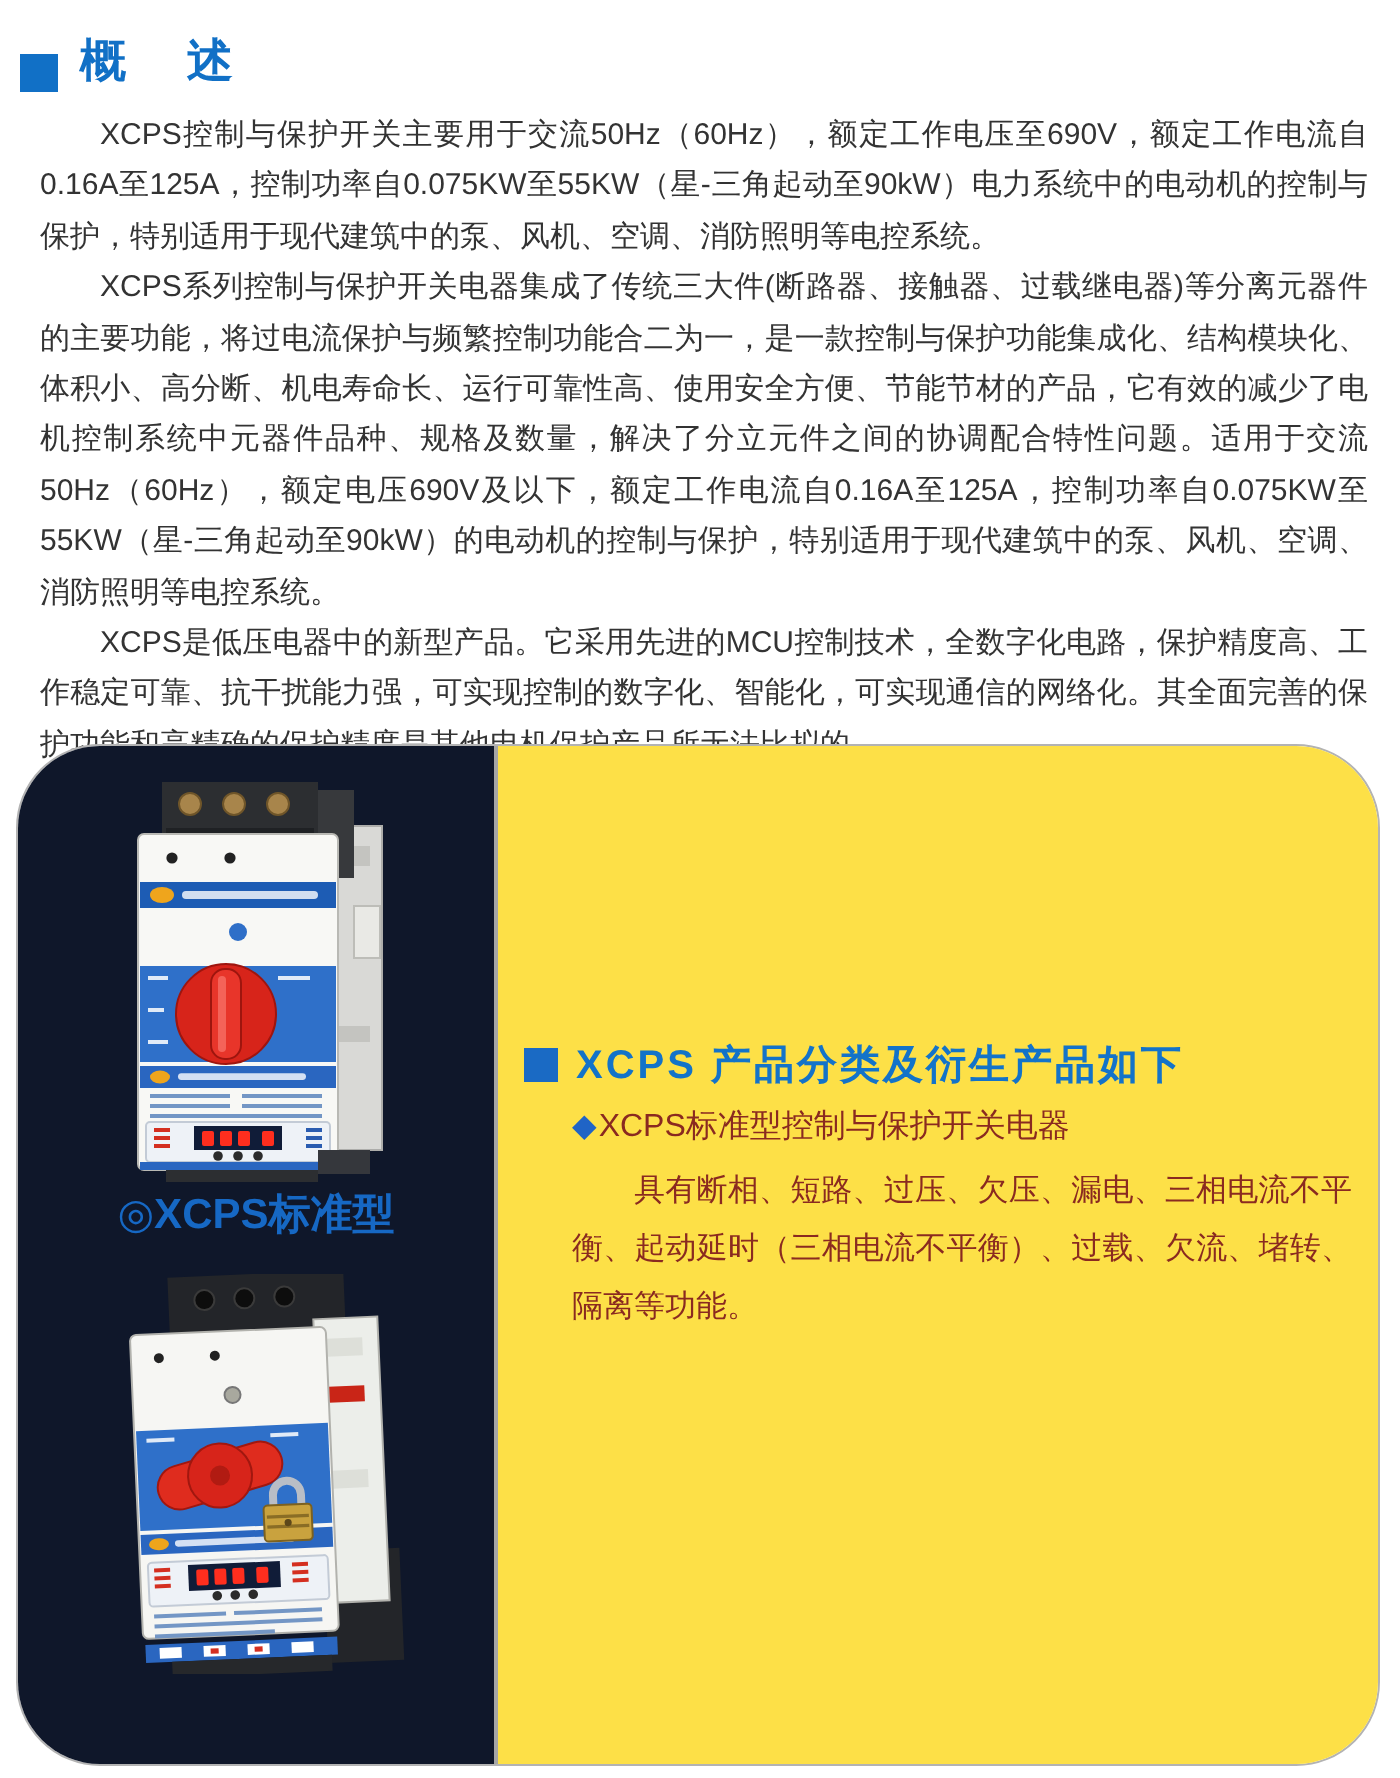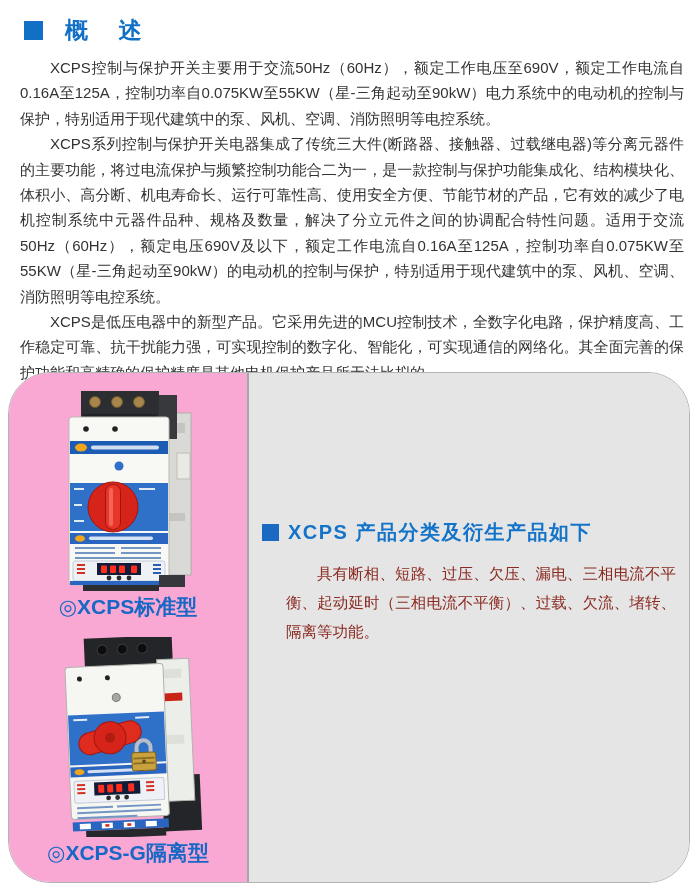--- a/index.html
+++ b/index.html
@@ -2,33 +2,33 @@
 <html><head>
 <meta charset="utf-8">
 <style>
   html,body{margin:0;padding:0;}
   body{
     width:700px;height:889px;background:#ffffff;position:relative;
     font-family:"Liberation Sans","DejaVu Sans",sans-serif;
     overflow:hidden;
   }
   
-  .section-header{position:absolute;top:15px;left:24px;display:flex;align-items:center;gap:22px;}
+  .section-header{position:absolute;top:15px;left:10px;display:flex;align-items:flex-end;gap:11px;}
   .blue-square{width:19px;height:19px;background:#1170c6;flex:0 0 auto;}
   .section-title{font-size:23px;font-weight:600;color:#1170c6;letter-spacing:12px;white-space:nowrap;}
   
   .overview{position:absolute;top:55px;left:20px;width:664px;
     font-size:15px;line-height:25.4px;color:#333333;text-align:justify;}
   .overview p{margin:0;text-indent:2em;}
   
   .card{position:absolute;top:372px;left:8px;width:682px;height:511px;
     box-sizing:border-box;border:1px solid #b3b3b3;border-radius:42px;
     overflow:hidden;display:flex;background:#ffffff;}
-  .card-left{width:238px;flex:0 0 auto;background:#f9a8d4;border-right:2px solid #a6a6a6;position:relative;}
-  .card-right{flex:1;background:#e5e5e5;position:relative;}
+  .card-left{width:238px;flex:0 0 auto;background:#0f172a;border-right:2px solid #a6a6a6;position:relative;}
+  .card-right{flex:1;background:#fde047;position:relative;}
   .figure{position:absolute;left:0;width:100%;display:flex;justify-content:center;}
   .figure-standard{top:18px;}
   .figure-iso{top:264px;}
   .product-label{position:absolute;left:0;width:100%;text-align:center;
     color:#1668c4;font-size:21px;font-weight:600;white-space:nowrap;}
   .label-standard{top:220px;}
   .label-iso{top:466px;}
   
   .cls-header{position:absolute;top:146px;left:13px;display:flex;align-items:center;gap:9px;}
   .blue-square-sm{width:17px;height:17px;background:#1a6ac4;flex:0 0 auto;}
@@ -241,30 +241,30 @@
             <rect x="53.5" y="186.2" width="4" height="2.6" fill="#d42f20"></rect>
             <rect x="75.5" y="186.2" width="4" height="2.6" fill="#d42f20"></rect>
           </g>
 
           <g>
             <rect x="34" y="192" width="80" height="8" fill="#26282b"></rect>
           </g>
         </g>
       </svg>
     </div>
-    <div class="product-label label-iso">◎XCPS-G隔离型</div>
   </div>
 
   <div class="card-right">
     <div class="cls-header">
       <div class="blue-square-sm"></div>
       <div class="cls-title">XCPS 产品分类及衍生产品如下</div>
     </div>
 
     <div class="entries">
       <div class="entry">
+        <div class="entry-name"><span class="diamond">◆</span><span>XCPS标准型控制与保护开关电器</span></div>
         <p class="entry-desc">具有断相、短路、过压、欠压、漏电、三相电流不平衡、起动延时（三相电流不平衡）、过载、欠流、堵转、隔离等功能。</p>
       </div>
       <div class="entry">
       </div>
     </div>
   </div>
 </div>
 
 </body></html>

